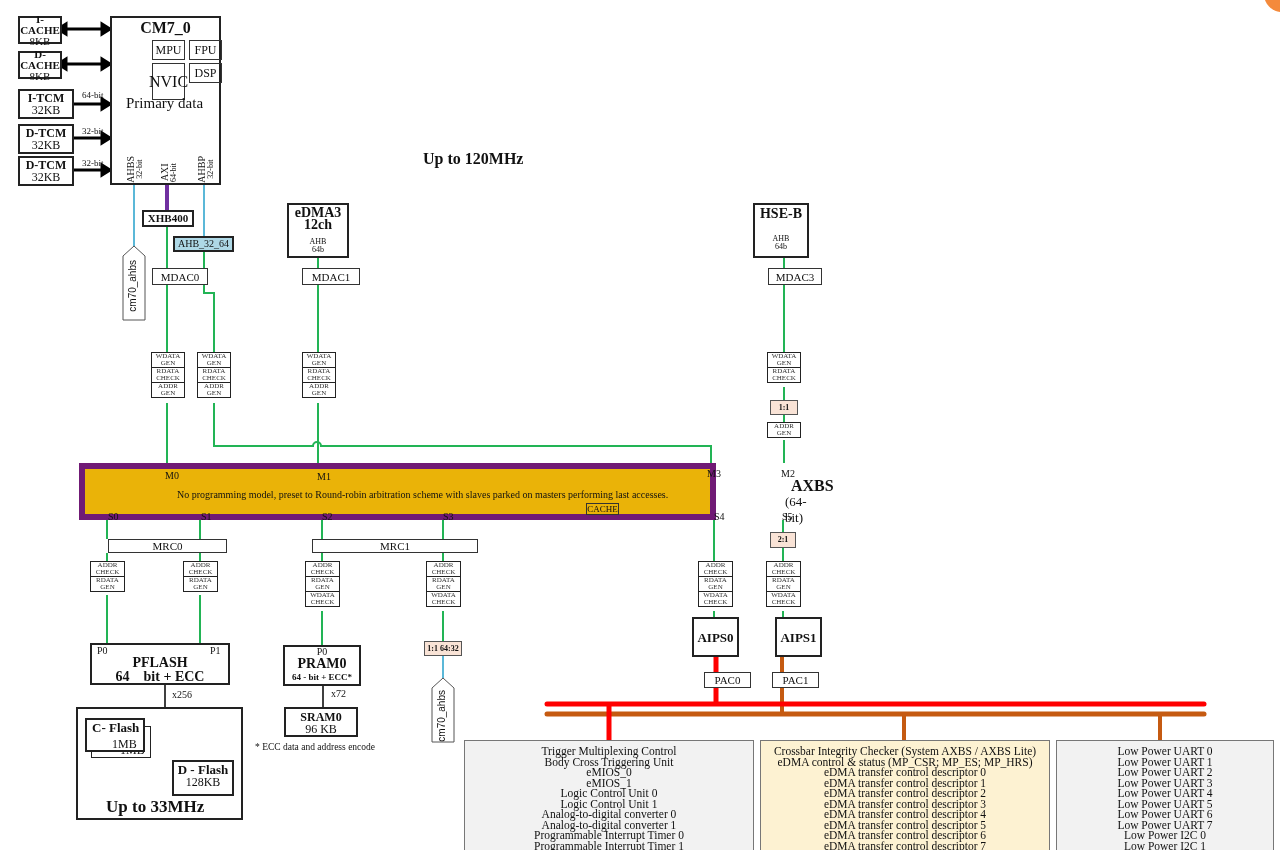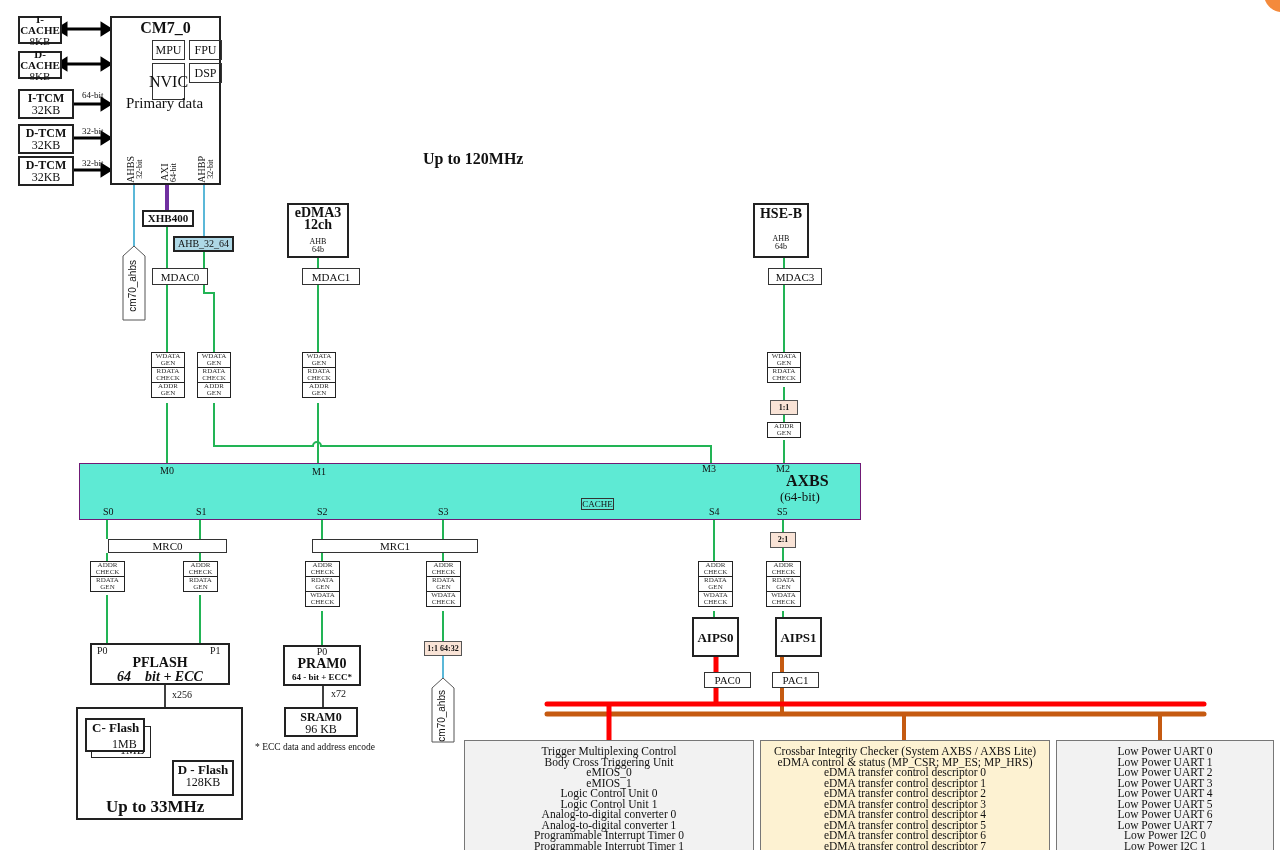--- a/index.html
+++ b/index.html
@@ -179,25 +179,26 @@
 </div>
 <div class="abs stack" style="left:767px;top:352px;width:34px;">
   <div><span>WDATA</span><br><span>GEN</span></div>
   <div><span>RDATA</span><br><span>CHECK</span></div>
 </div>
 <div class="abs ratio" style="left:770px;top:400px;width:28px;height:15px;">1:1</div>
 <div class="abs stack" style="left:767px;top:422px;width:34px;">
   <div><span>ADDR</span><br><span>GEN</span></div>
 </div>
 
-<div class="abs" style="left:79px;top:463px;width:782px;height:57px;border:1px solid #701a75;background:#5eead4;">
+<div class="abs" style="left:79px;top:463px;width:637px;height:57px;border:6px solid #701a75;background:#eab308;">
   <span class="abs" style="left:80px;top:1px;font-size:10px;">M0</span>
   <span class="abs" style="left:232px;top:2px;font-size:10px;">M1</span>
   <span class="abs" style="left:622px;top:-1px;font-size:10px;">M3</span>
   <span class="abs" style="left:696px;top:-1px;font-size:10px;">M2</span>
+  <span class="abs" style="left:92px;top:20px;font-size:10px;white-space:nowrap;">No programming model, preset to Round-robin arbitration scheme with slaves parked on masters performing last accesses.</span>
   <span class="abs b" style="left:706px;top:8px;font-size:16px;">AXBS</span>
   <span class="abs" style="left:700px;top:25px;font-size:13px;">(64-bit)</span>
   <span class="abs thin" style="left:489px;top:34px;width:33px;height:12px;font-size:9px;line-height:10px;text-align:center;">CACHE</span>
   <span class="abs" style="left:23px;top:42px;font-size:10px;">S0</span>
   <span class="abs" style="left:116px;top:42px;font-size:10px;">S1</span>
   <span class="abs" style="left:237px;top:42px;font-size:10px;">S2</span>
   <span class="abs" style="left:358px;top:42px;font-size:10px;">S3</span>
   <span class="abs" style="left:629px;top:42px;font-size:10px;">S4</span>
   <span class="abs" style="left:697px;top:42px;font-size:10px;">S5</span>
 </div>
@@ -233,21 +234,21 @@
   <div><span>ADDR</span><br><span>CHECK</span></div>
   <div><span>RDATA</span><br><span>GEN</span></div>
   <div><span>WDATA</span><br><span>CHECK</span></div>
 </div>
 <div class="abs ratio" style="left:424px;top:641px;width:38px;height:15px;">1:1 64:32</div>
 
 <div class="abs box" style="left:90px;top:643px;width:140px;height:42px;">
   <span class="abs" style="left:5px;top:1px;font-size:10px;">P0</span>
   <span class="abs" style="left:118px;top:1px;font-size:10px;">P1</span>
   <div class="b" style="font-size:14px;margin-top:11px;">PFLASH</div>
-  <div class="b" style="font-size:14px;white-space:pre;font-style:italic;">64    bit + ECC</div>
+  <div class="b" style="font-size:14px;white-space:pre;">64    bit + ECC</div>
 </div>
 <span class="abs" style="left:172px;top:689px;font-size:10px;">x256</span>
 
 <div class="abs box" style="left:283px;top:645px;width:78px;height:41px;">
   <div style="font-size:10px;">P0</div>
   <div class="b" style="font-size:14px;">PRAM0</div>
   <div class="b" style="font-size:9px;margin-top:2px;">64 - bit + ECC*</div>
 </div>
 <span class="abs" style="left:331px;top:688px;font-size:10px;">x72</span>
 

